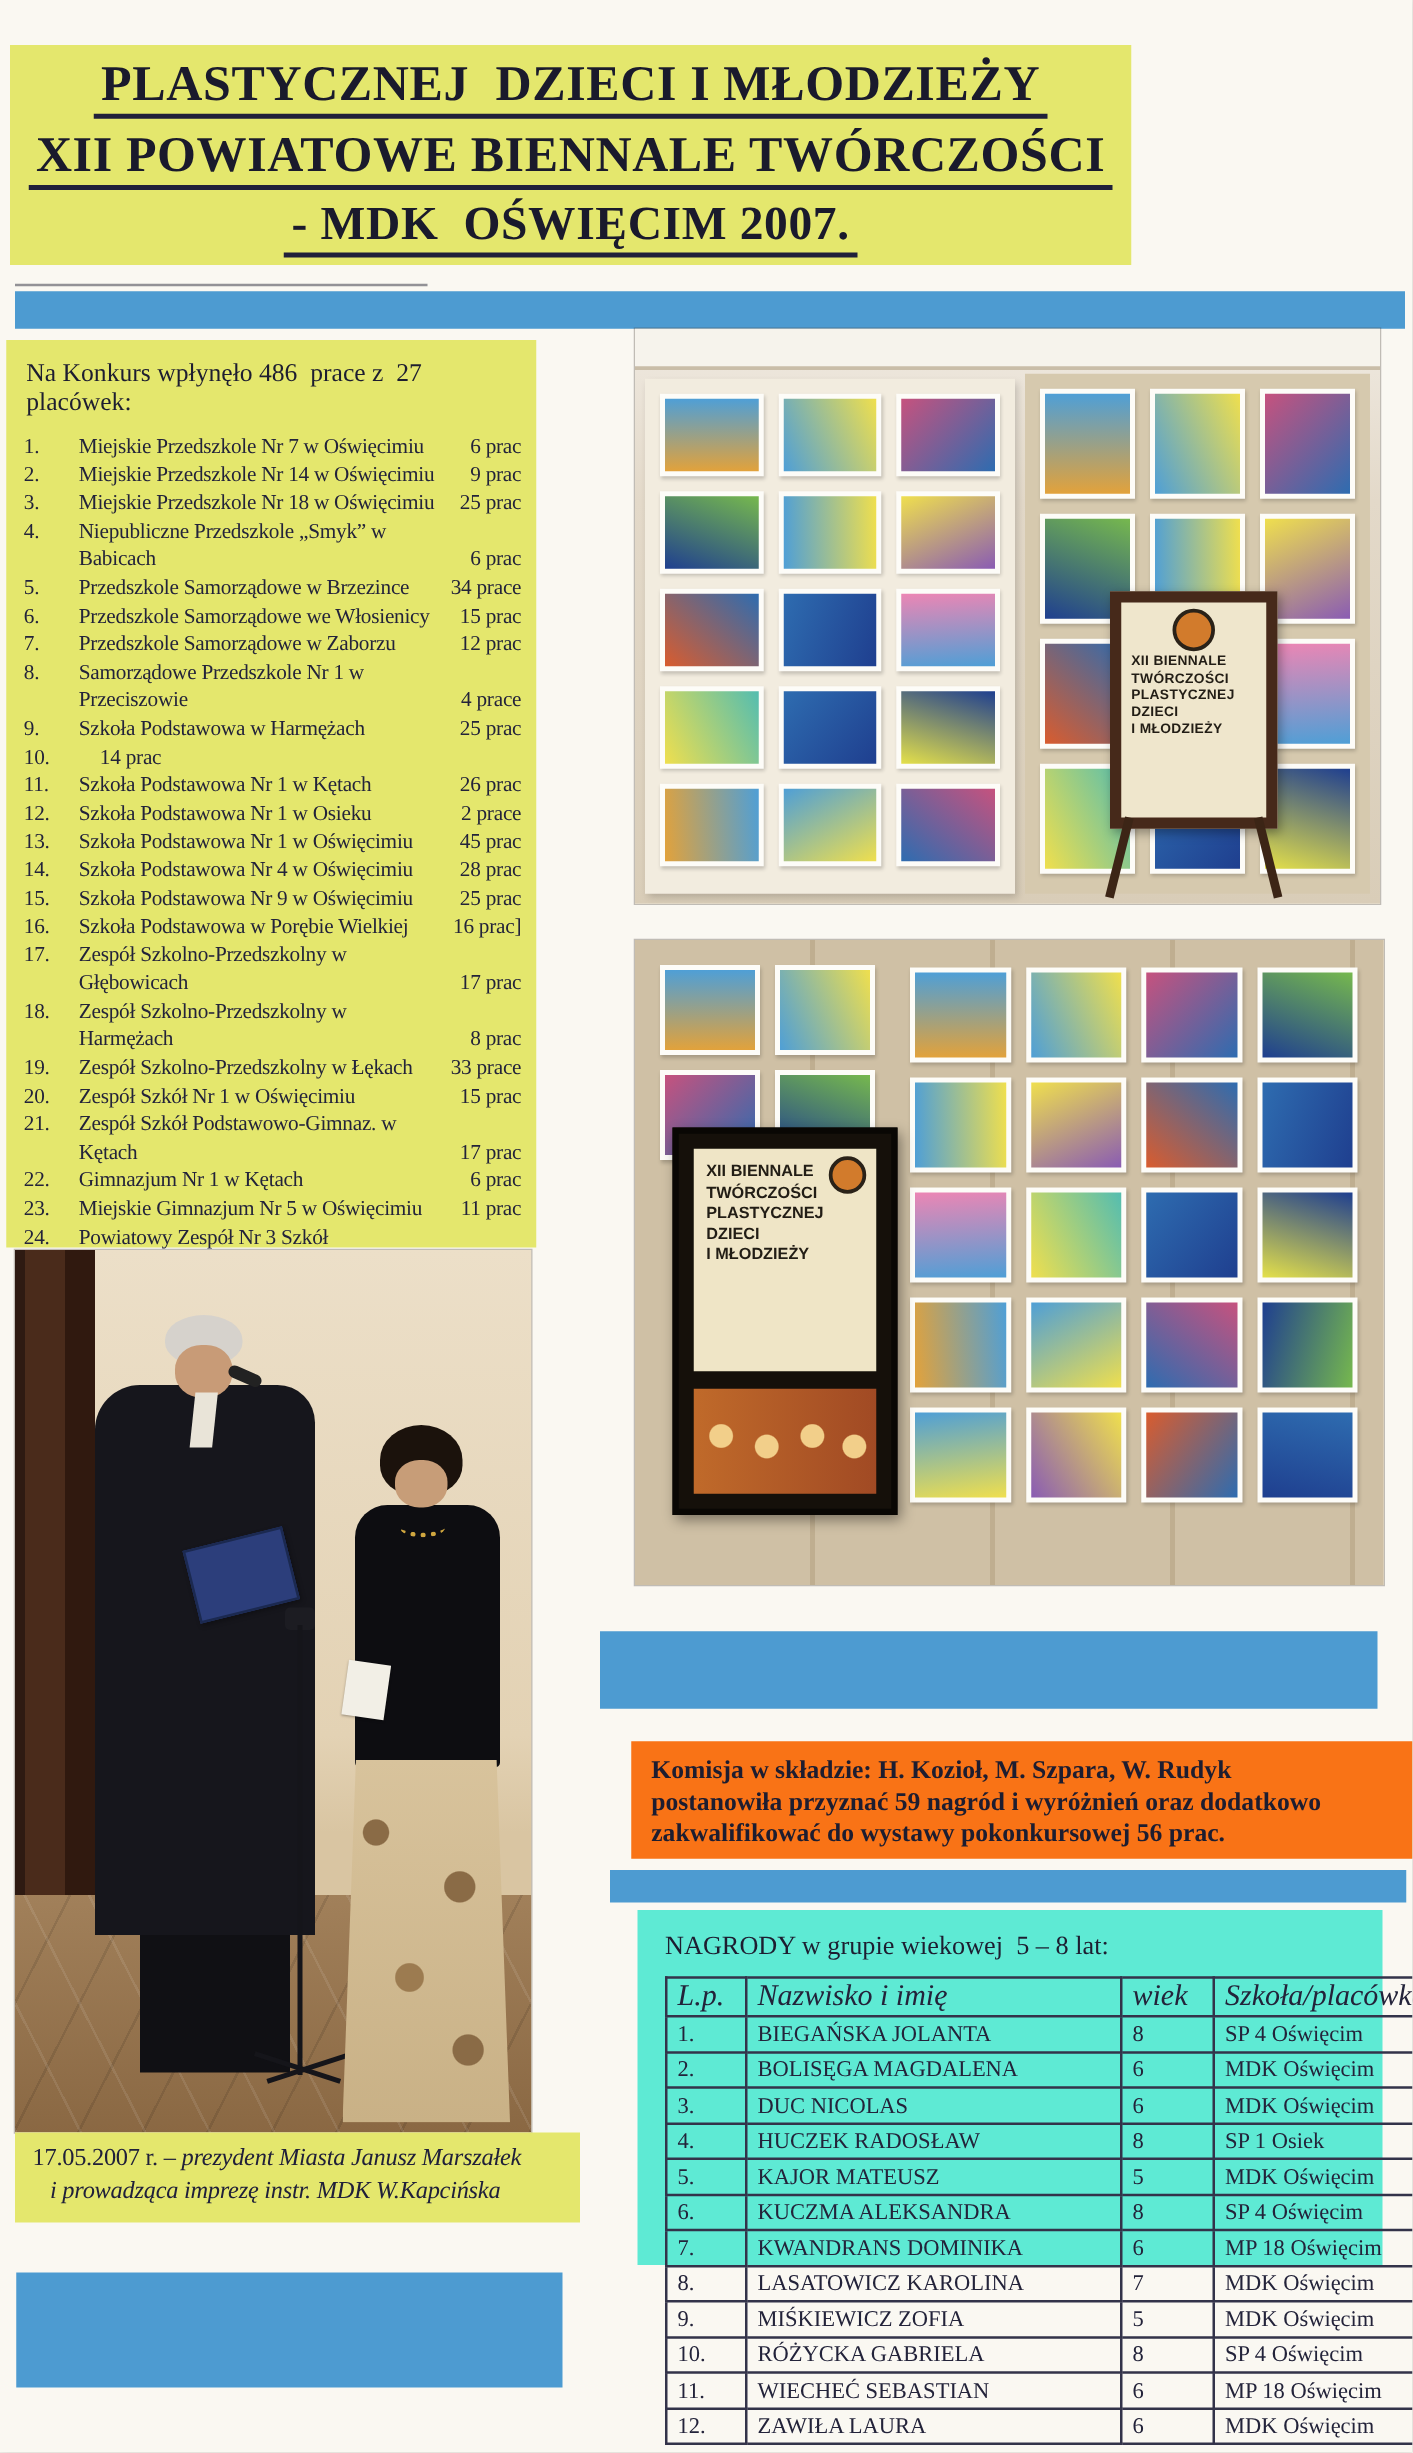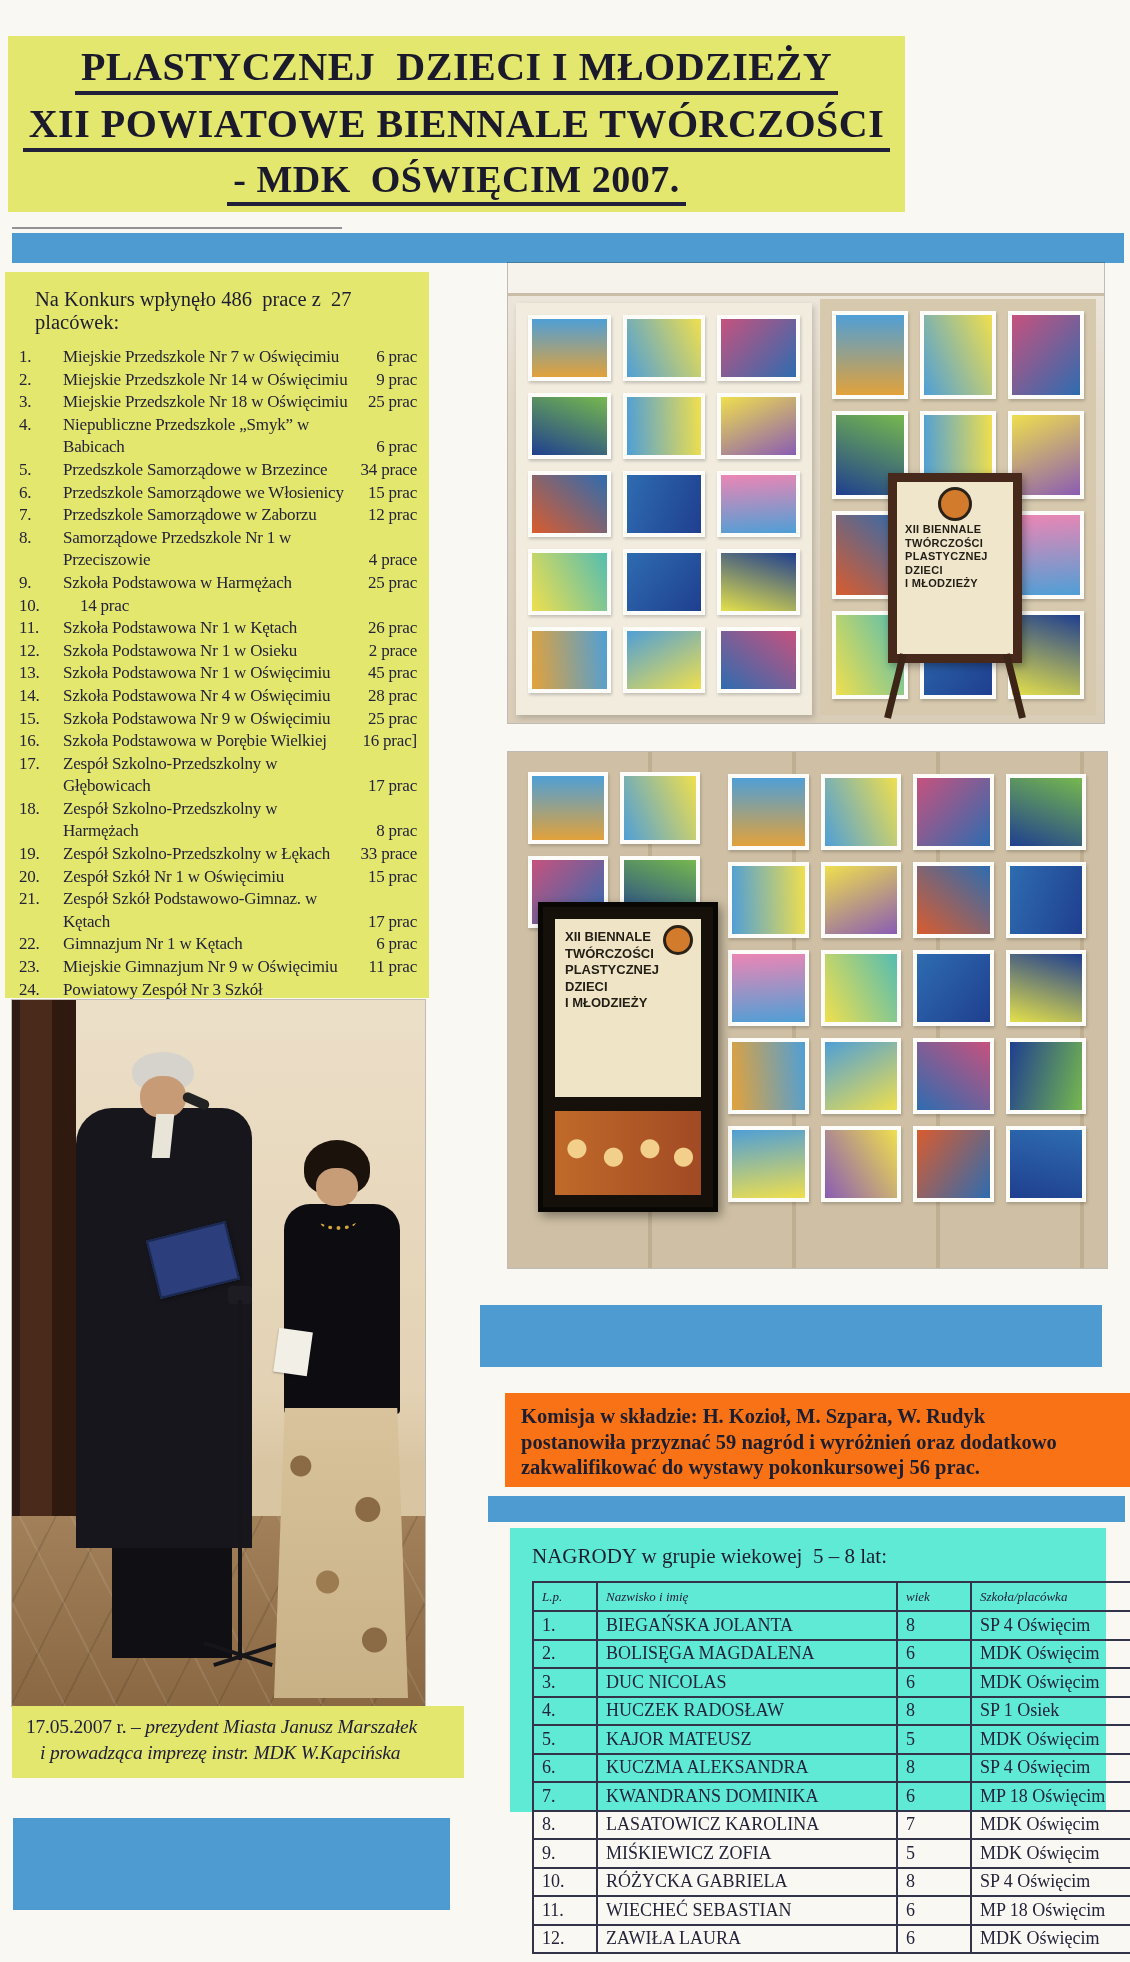--- a/index.html
+++ b/index.html
@@ -24,21 +24,21 @@
   
   .blue-bar{position:absolute;background:#4d9bd1;}
   .bar-top{left:12px;top:233px;width:1112px;height:30px;}
   .bar-mid{left:480px;top:1305px;width:622px;height:62px;}
   .bar-awards{left:488px;top:1496px;width:637px;height:26px;}
   .bar-bottom{left:13px;top:1818px;width:437px;height:92px;}
 
   
   .entries-box{position:absolute;left:5px;top:272px;width:424px;height:726px;
     background:#e4e76d;padding:14px 12px 0 14px;box-sizing:border-box;}
-  .entries-intro{font-size:20.5px;color:#1d1d30;margin:2px 0 12px 16px;}
+  .entries-intro{font-size:20.5px;color:#1d1d30;margin:2px 0 12px 2px;}
   .entry-row{display:flex;align-items:flex-end;font-size:17px;line-height:22.6px;
     letter-spacing:-.2px;color:#23233a;}
   .entry-no{flex:0 0 44px;align-self:flex-start;}
   .entry-name{flex:1;min-width:0;}
   .entry-count{flex-shrink:0;min-width:62px;text-align:right;padding-left:4px;white-space:nowrap;}
 
   
   .photo{position:absolute;box-shadow:0 0 0 1px rgba(60,50,40,.3);overflow:hidden;}
 
   .exhibit1{left:508px;top:263px;width:596px;height:460px;
@@ -152,21 +152,21 @@
   .committee-line{font-size:20.5px;line-height:25.5px;color:#1d1d30;font-weight:bold;
     font-weight:600;}
 
   
   .awards-box{position:absolute;left:510px;top:1528px;width:596px;height:284px;
     background:#5eead4;padding:16px 18px 0 22px;box-sizing:border-box;}
   .awards-title{font-size:21px;color:#1d1d30;margin-bottom:12px;}
   .awards-table{border-collapse:collapse;width:552px;table-layout:fixed;}
   .awards-table th,.awards-table td{border:2px solid #33334a;padding:1px 8px;
     text-align:left;overflow:hidden;white-space:nowrap;}
-  .awards-table th{font-style:italic;font-weight:normal;font-size:13px;height:25px;}
+  .awards-table th{font-style:italic;font-weight:normal;font-size:24px;height:25px;}
   .awards-table td{font-size:18px;height:24.5px;}
   .cw0{width:46px;} .cw1{width:282px;} .cw2{width:56px;} .cw3{width:168px;}
 </style>
 </head>
 <body>
 
 <div class="page">
 
   <div class="title-banner">
     <div class="title-line l2 keep-sp">PLASTYCZNEJ  DZIECI I MŁODZIEŻY</div>
@@ -327,21 +327,21 @@
         <div class="entry-row">
           <span class="entry-no">22.</span>
           <span class="entry-name">
             <div>Gimnazjum Nr 1 w Kętach</div>
           </span>
           <span class="entry-count">6 prac</span>
         </div>
         <div class="entry-row">
           <span class="entry-no">23.</span>
           <span class="entry-name">
-            <div>Miejskie Gimnazjum Nr 9 w Oświęcimiu</div>
+            <div>Miejskie Gimnazjum Nr 5 w Oświęcimiu</div>
           </span>
           <span class="entry-count">11 prac</span>
         </div>
         <div class="entry-row">
           <span class="entry-no">24.</span>
           <span class="entry-name">
             <div>Powiatowy Zespół Nr 3 Szkół Technicznych</div>
             <div>i Ogólnokształcących w Oświęcimiu</div>
           </span>
           <span class="entry-count">10 prac</span>

